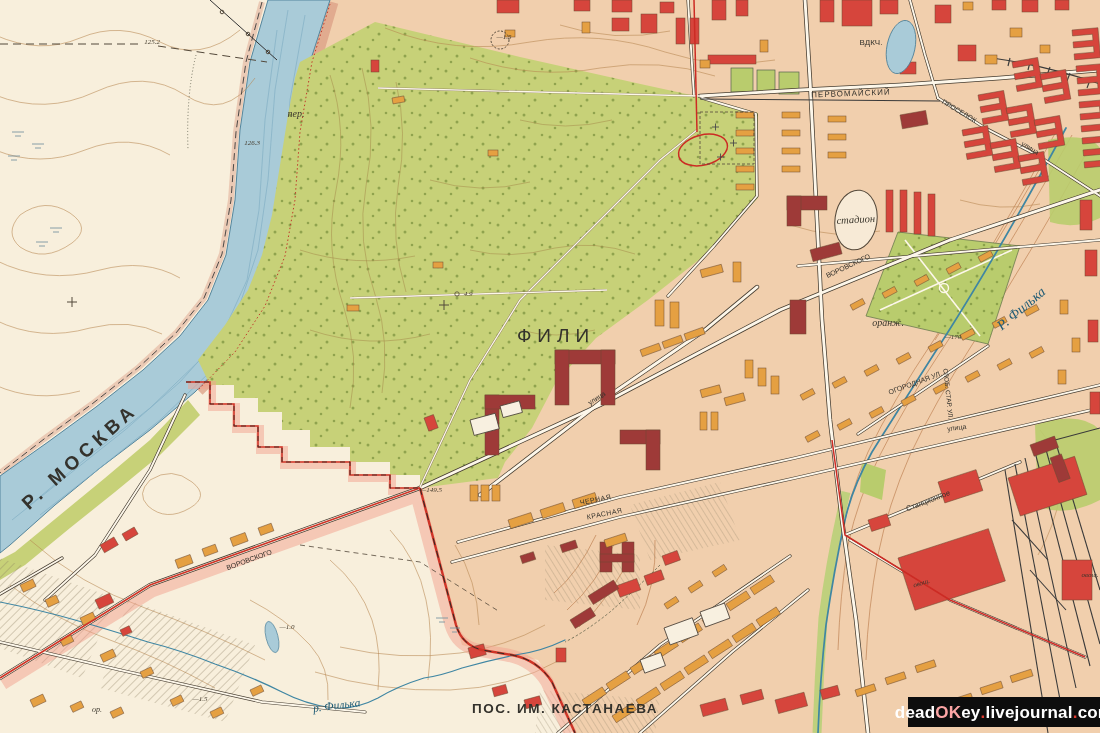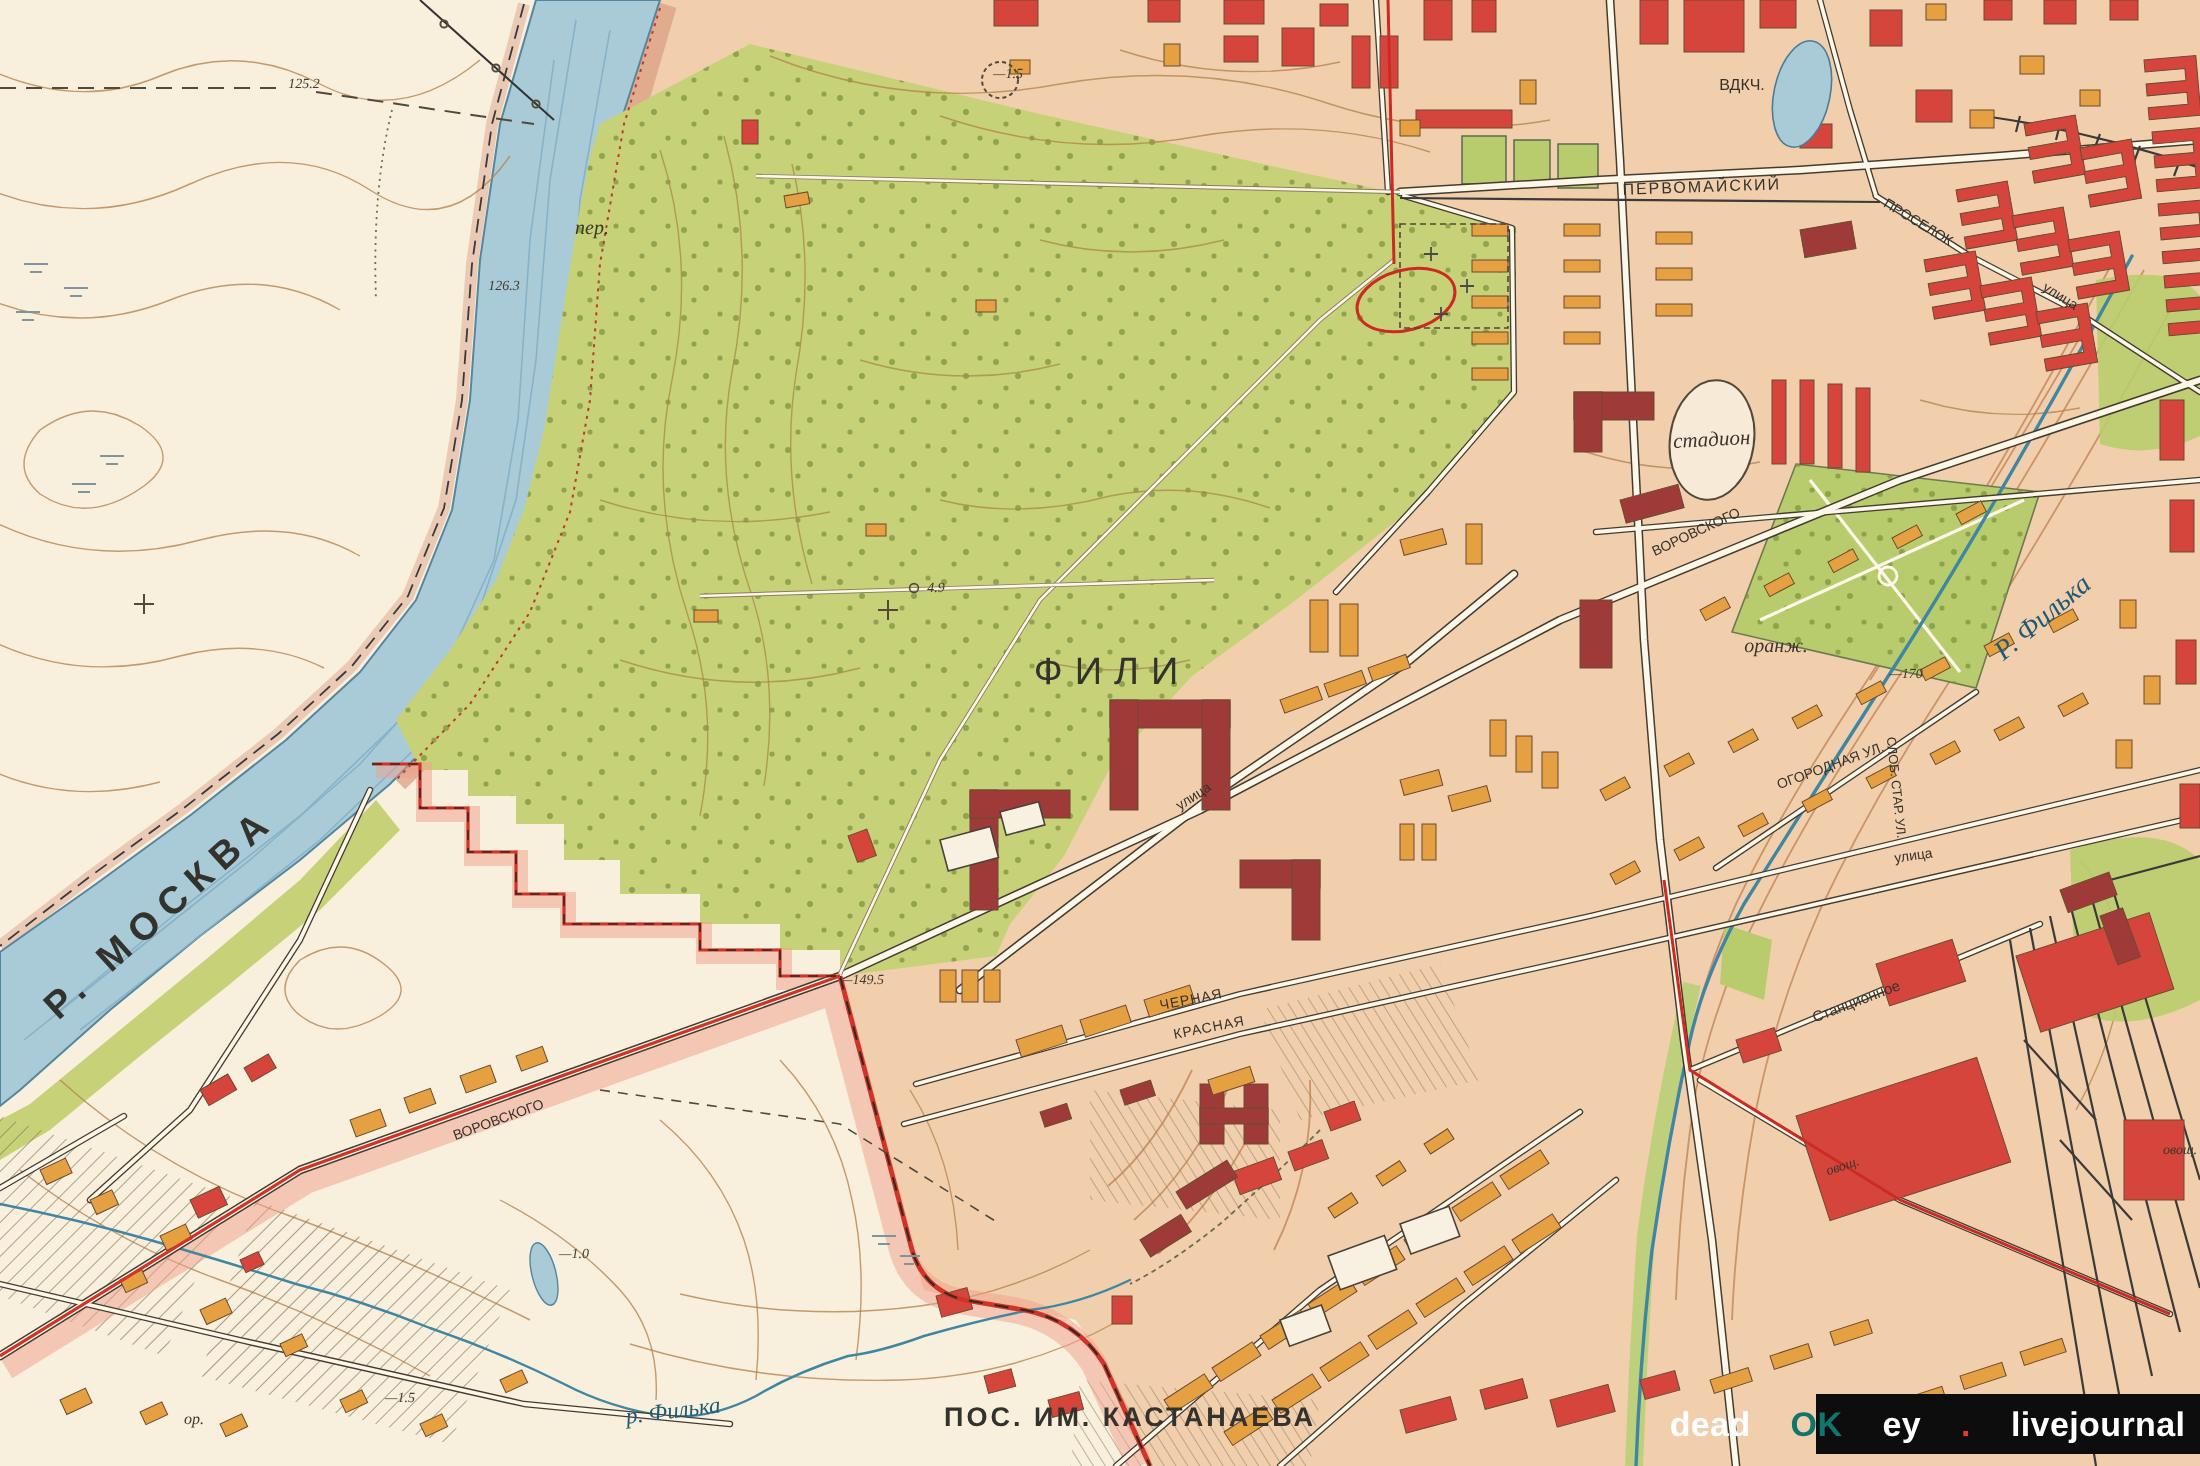--- a/index.html
+++ b/index.html
@@ -19,21 +19,21 @@
   .stream.thin{stroke-width:1.2}
   .rail{stroke:#3a3a3a;stroke-width:1.1;fill:none}
   .bld{stroke:#6b4a32;stroke-width:.5}
   .bldw{stroke:#4a4238;stroke-width:.8}
   .lbl{font-family:"Liberation Sans",sans-serif;fill:#34322c;text-anchor:middle}
   .lbl-i{font-family:"Liberation Serif",serif;font-style:italic;fill:#3a362c;text-anchor:middle}
   .lbl-w{font-family:"Liberation Serif",serif;font-style:italic;fill:#1d5a74;text-anchor:middle}
   .lbl-e{font-family:"Liberation Serif",serif;font-style:italic;fill:#443b2c;text-anchor:middle}
   #watermark{position:absolute;left:908px;top:697px;width:192px;height:30px;background:#0d0d0d;
       display:flex;align-items:center;justify-content:center;font-weight:bold;font-size:17px;
-      letter-spacing:.2px;color:#fff;white-space:nowrap;gap:20px;}
+      letter-spacing:.2px;color:#fff;white-space:nowrap;}
   #watermark span{line-height:1}
 </style>
 </head>
 <body>
 
 <div id="stage">
 <svg width="1100" height="733" viewBox="0 0 1100 733">
   <defs>
     <pattern id="trees" width="26" height="22" patternUnits="userSpaceOnUse">
       <circle cx="4" cy="5" r="1.5" fill="#7d9440" opacity=".75"></circle>
@@ -499,20 +499,20 @@
     <text class="lbl-e" font-size="7" transform="translate(953,339)">—170</text>
     <text class="lbl-e" font-size="7" transform="translate(468,296)">4.9</text>
     <text class="lbl-e" font-size="7" transform="translate(504,39)">—1.5</text>
     <text class="lbl-e" font-size="7" transform="translate(200,701)">—1.5</text>
     <text class="lbl-e" font-size="7" transform="translate(287,629)">—1.0</text>
   </g>
 </svg>
 
 <div id="watermark">
   <span>dead</span>
-      <span style="color:#0f766e">OK</span>
+      <span style="color:#fca5a5">OK</span>
       <span>ey</span>
       <span style="color:#e03c31">.</span>
       <span>livejournal</span>
       <span style="color:#e03c31">.</span>
       <span>com</span>
 </div>
 </div>
 
 </body></html>

